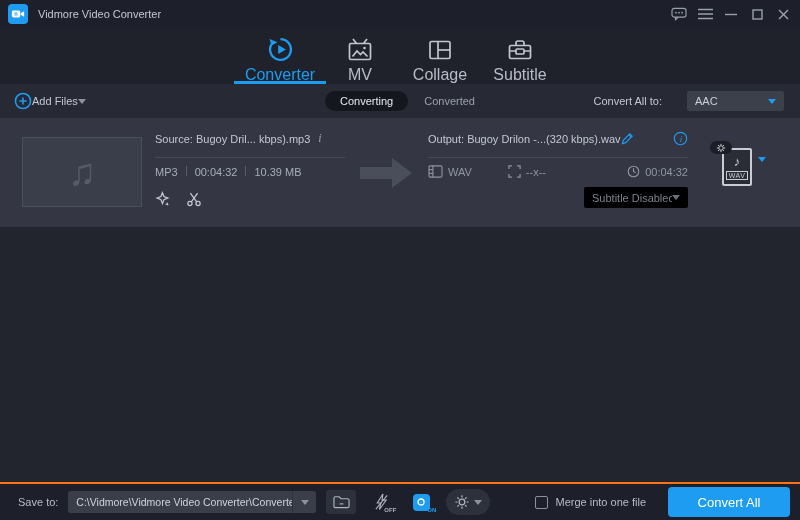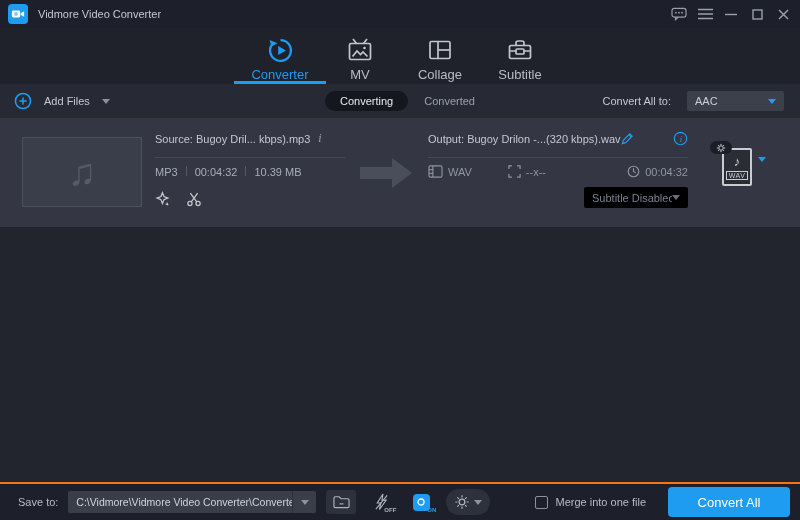--- a/index.html
+++ b/index.html
@@ -17,37 +17,37 @@
   .tb-btn { width:26px; height:28px; display:flex; align-items:center; justify-content:center;
     color:#9aa0ac; cursor:default; }
   .tb-btn svg { display:block; }
 
   
   .nav { position:absolute; left:0; top:28px; width:800px; height:56px; background:#1f222b;
     display:flex; justify-content:center; }
   .nav-tab { position:relative; width:80px; height:56px; display:flex; flex-direction:column;
     align-items:center; justify-content:flex-start; padding-top:8px; cursor:pointer; }
   .nav-tab .ic { height:28px; display:flex; align-items:center; justify-content:center; }
-  .nav-tab .lbl { font-size:13px; color:#b7bcc7; margin-top:3px; }
+  .nav-tab .lbl { font-size:16px; color:#b7bcc7; margin-top:3px; }
   .nav-tab.active .lbl { color:#1d9cf2; }
   .nav-underline { position:absolute; left:-6px; right:-6px; bottom:0; height:3px; background:#1d9cf2; }
 
   
   .toolbar { position:absolute; left:0; top:84px; width:800px; height:34px; background:#272a34;
     display:flex; align-items:center; }
-  .add-files { display:flex; align-items:center; gap:12px; margin-left:14px; cursor:pointer; }
+  .add-files { display:flex; align-items:center; gap:0; margin-left:14px; cursor:pointer; }
   .add-files .lbl { font-size:11px; color:#c3c8d2; }
   .caret { width:0; height:0; border-left:4px solid transparent; border-right:4px solid transparent;
     border-top:5px solid #8b919e; }
   .caret.blue { border-top-color:#1d9cf2; }
   .filter-tabs { position:absolute; left:50%; top:0; height:34px; transform:translateX(-50%);
     display:flex; align-items:center; gap:16px; }
   .pill { background:#14171e; border-radius:12px; padding:4px 15px; font-size:11px; color:#e6e9ee; cursor:pointer; }
   .filter-converted { font-size:11px; color:#9aa0ac; cursor:pointer; }
-  .convert-to { position:absolute; right:16px; top:0; height:34px; display:flex; align-items:center; gap:16px; }
+  .convert-to { position:absolute; right:16px; top:0; height:34px; display:flex; align-items:center; gap:25px; }
   .convert-to .lbl { font-size:11px; color:#c3c8d2; }
   .select { display:flex; align-items:center; background:#3c404b; border-radius:2px;
     height:20px; padding:0 8px; font-size:11px; color:#c9ced8; cursor:pointer; }
   .select .val { flex:1; overflow:hidden; white-space:nowrap; }
   .sel-aac { width:97px; }
 
   
   .filerow { position:absolute; left:0; top:118px; width:800px; height:109px; background:#343743; }
   .thumb { position:absolute; left:22px; top:19px; width:120px; height:70px; background:#3a3e4a;
     border:1px solid #4a4f5c; display:flex; align-items:center; justify-content:center; }

